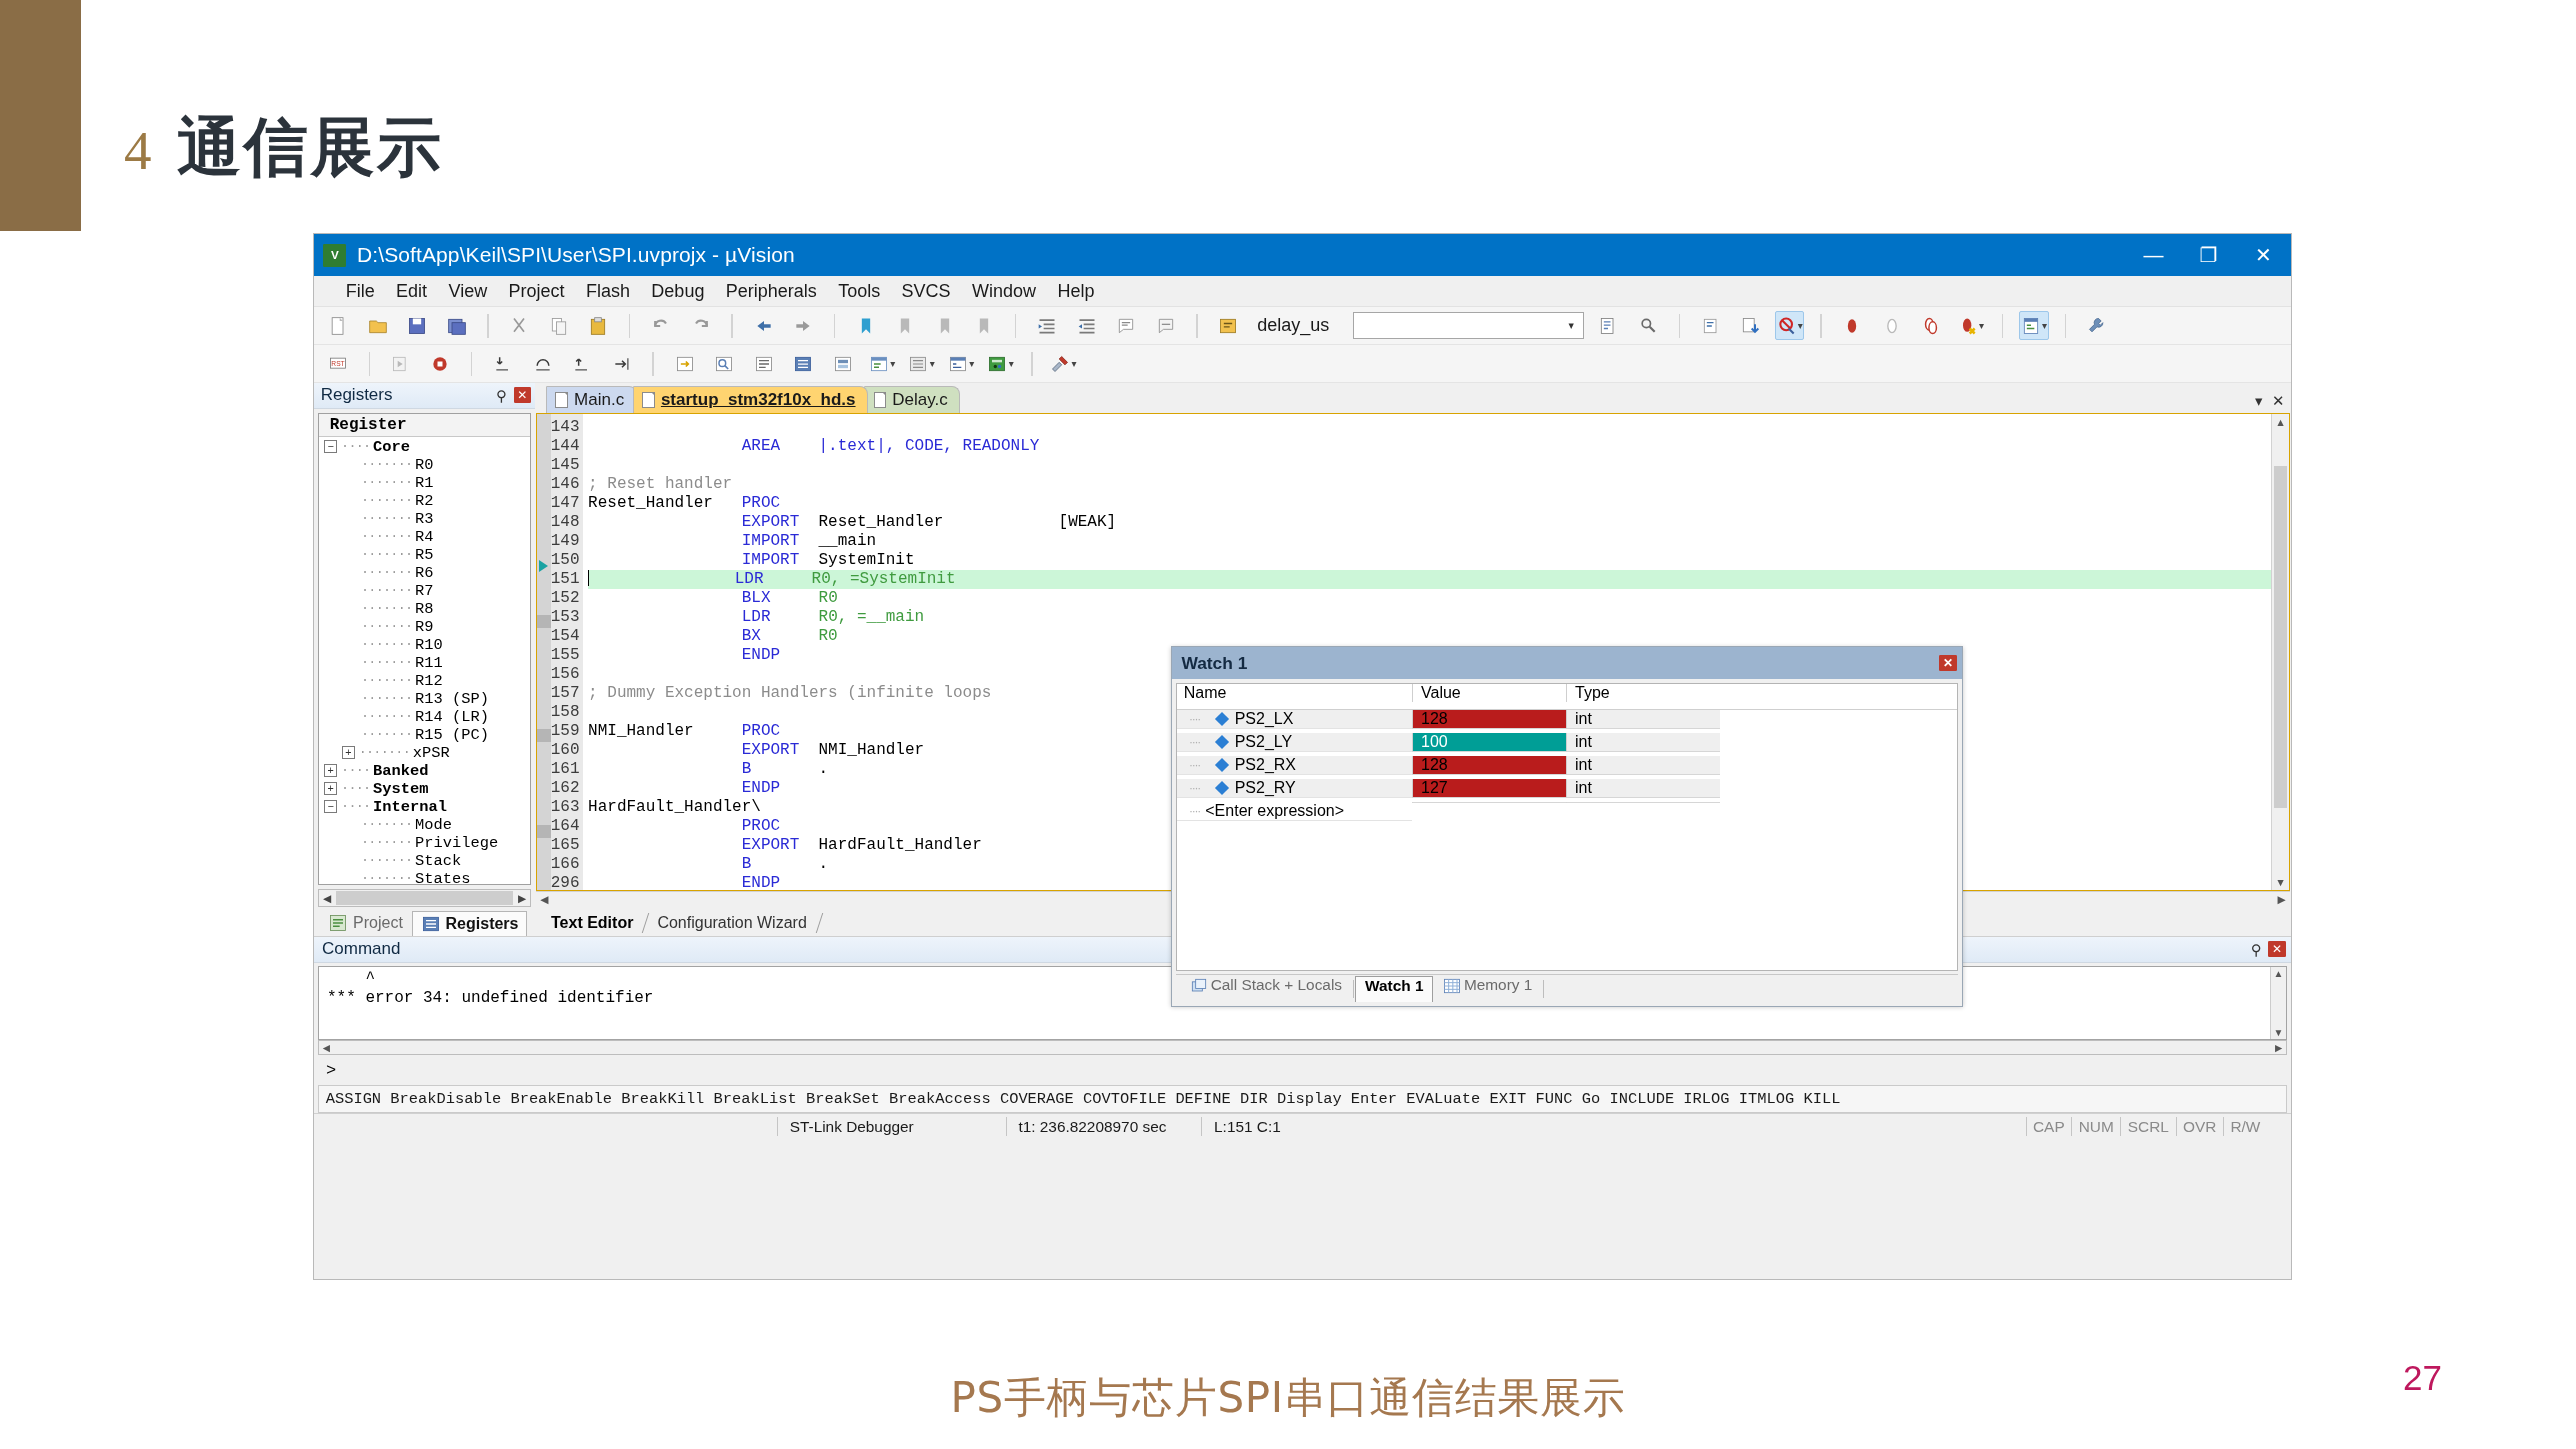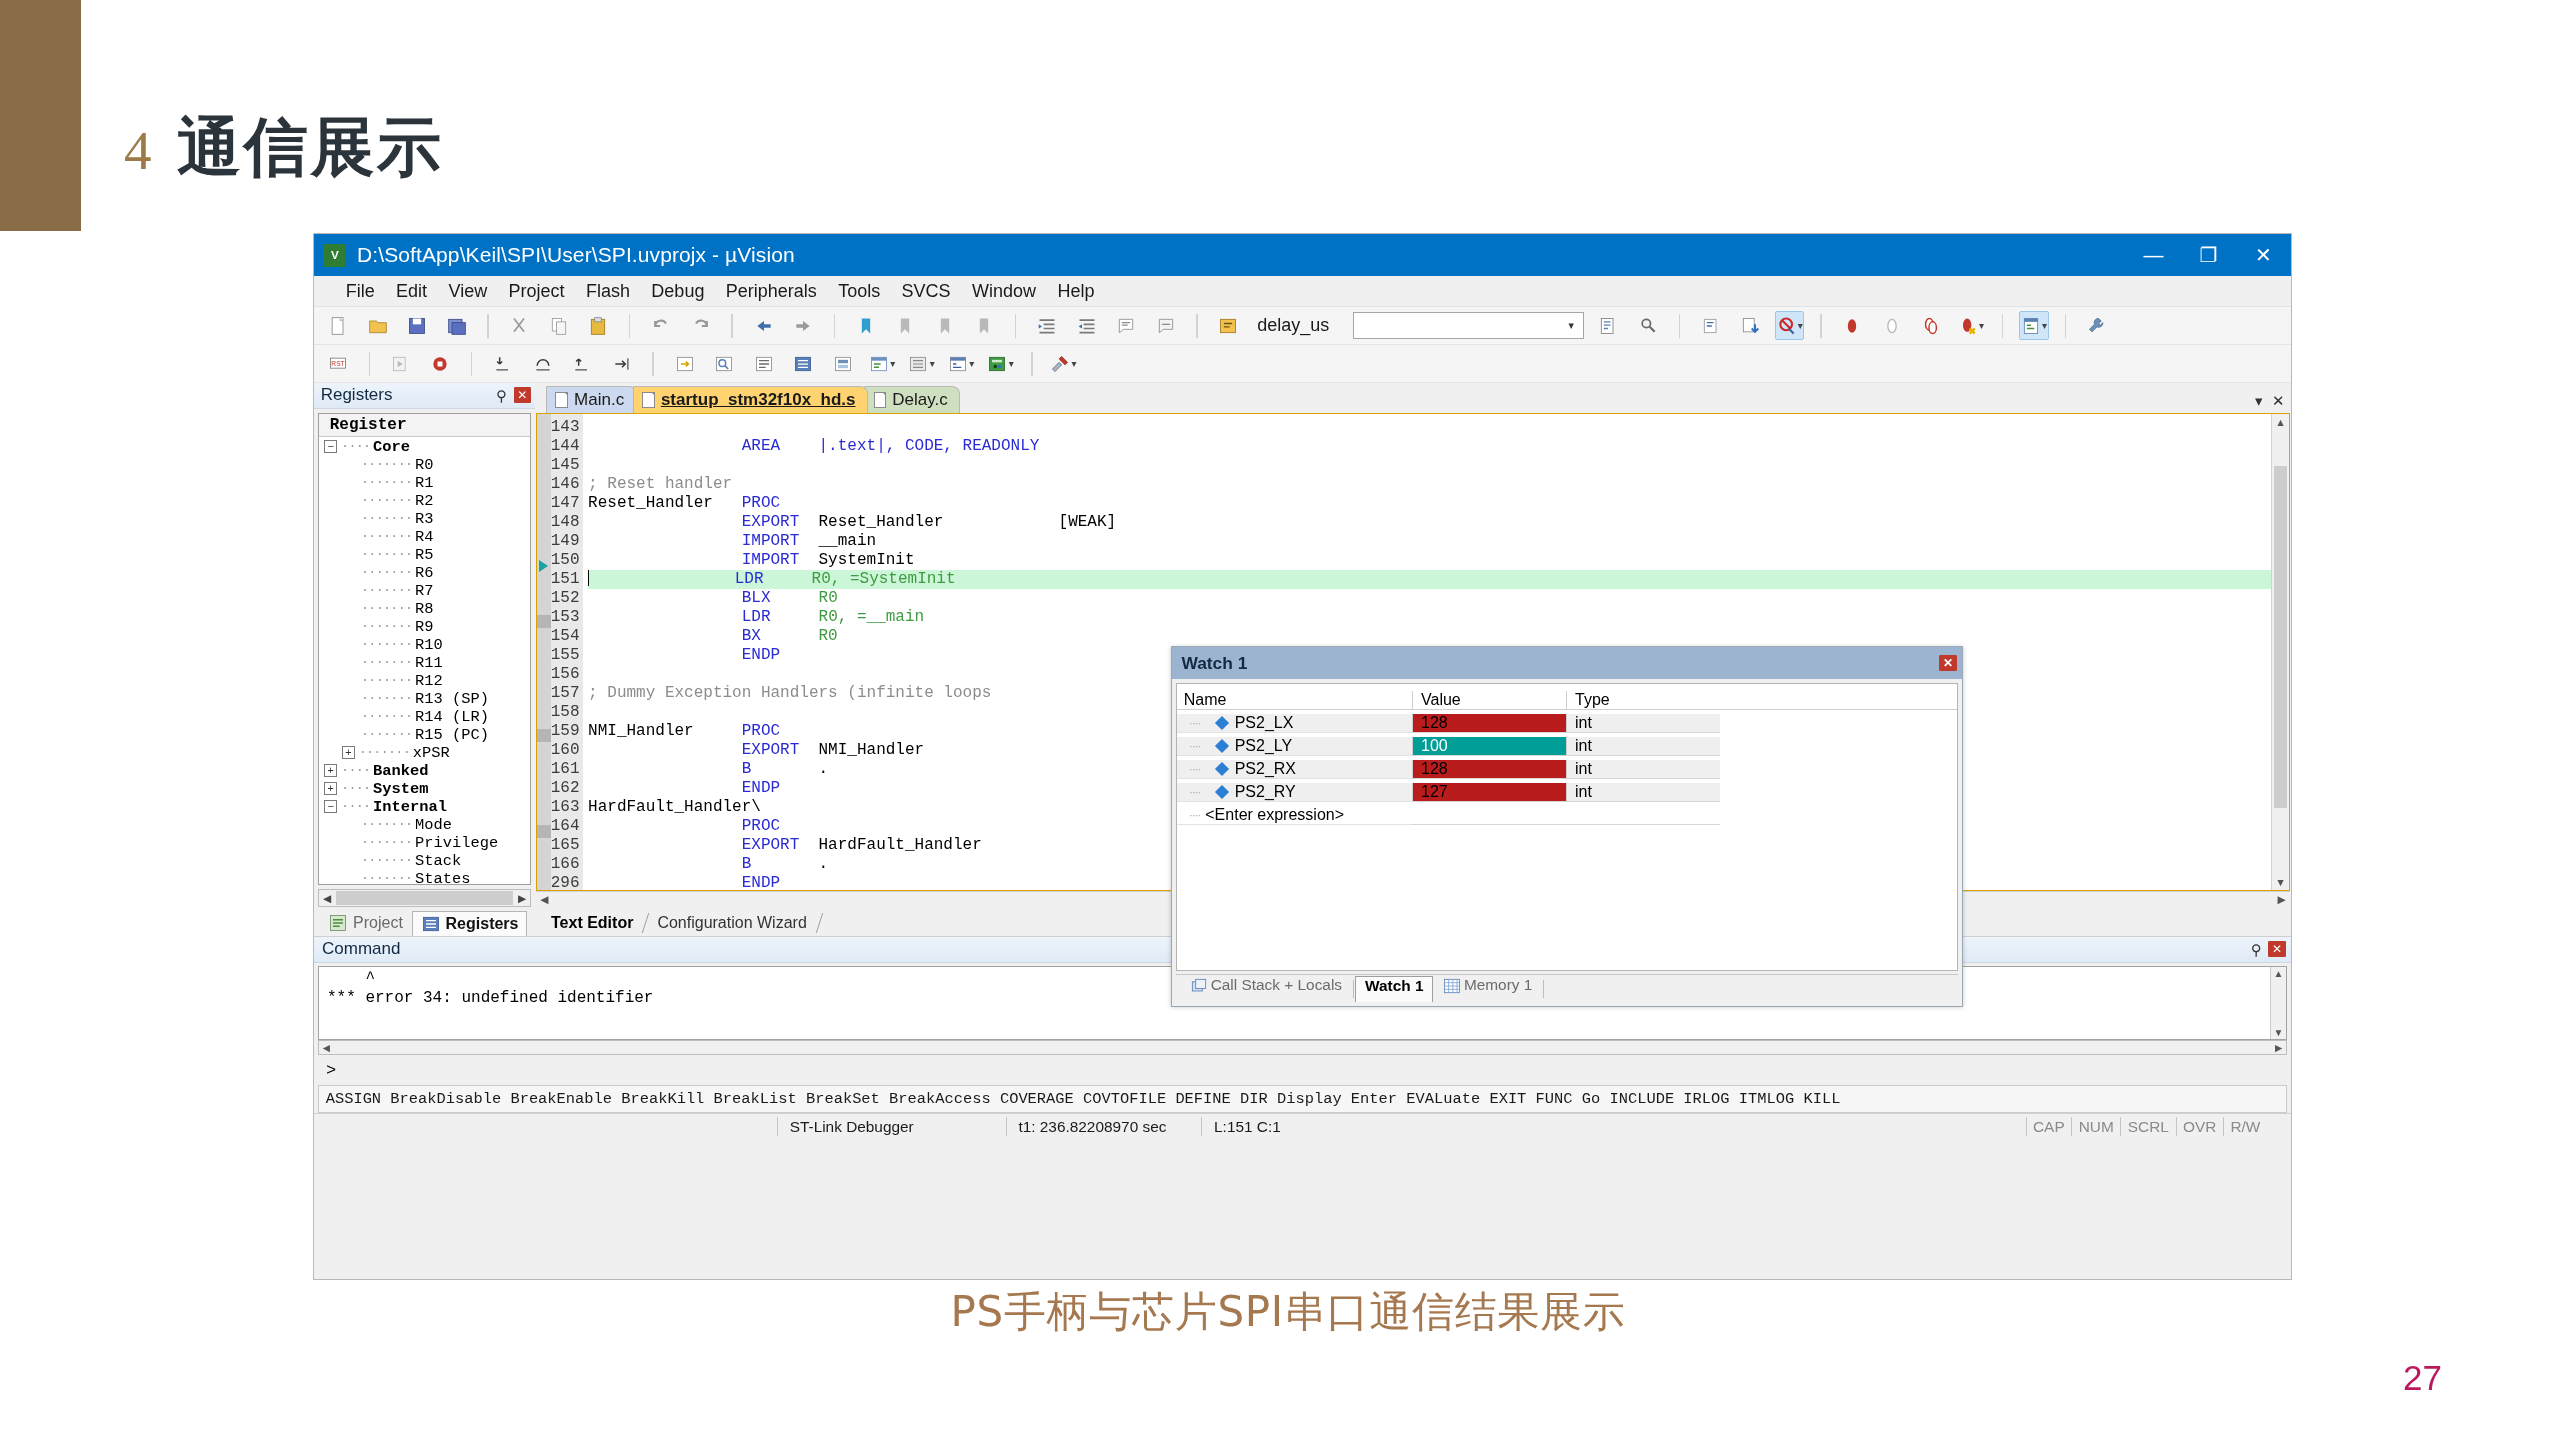--- a/index.html
+++ b/index.html
@@ -24,21 +24,21 @@
   .slide-title .num {
     font-size: 55px; font-weight: 400; color: #9c7a45;
     font-family: "Liberation Serif", serif;
   }
   .slide-title .txt {
     font-size: 64px; font-weight: 700; color: #2b333b;
     letter-spacing: 2.7px;
     font-family: "DejaVu Sans", sans-serif;
   }
   .caption {
-    position: absolute; left: 0; top: 1284px; width: 2576px;
+    position: absolute; left: 0; top: 1370px; width: 2576px;
     text-align: center; font-size: 42px; color: #a5784f; font-weight: 400;
     letter-spacing: 0.7px; font-family: "DejaVu Sans", sans-serif;
   }
   .page-no {
     position: absolute; right: 134px; top: 1358px;
     font-size: 35px; color: #be185d; font-family: "Liberation Sans", sans-serif;
   }
 
   
   #keil {
@@ -254,21 +254,21 @@
     background: #f0f0f0; border: 0.7px solid #9aa7b5; z-index: 40;
     box-shadow: 0 1.3px 4.7px rgba(0,0,0,.22);
   }
   .wtitle {
     height: 32px; background: #9cb4cf; display: flex; align-items: center;
     padding: 0 5.4px 0 9.4px; font-size: 17.4px; color: #142a42; font-weight: 700;
   }
   .wtitle .wt { flex: 1; }
   .watchbody { position: absolute; left: 4px; right: 4px; top: 36px; bottom: 35px; background: #fff;
     border: 0.7px solid #b4b4b4; display: flex; flex-direction: column; overflow: hidden; }
-  .wrow { display: flex; height: 23px; align-items: flex-end; font-size: 16px; }
+  .wrow { display: flex; height: 23px; align-items: flex-start; font-size: 16px; }
   .whead { border-bottom: 0.7px solid #cfcfcf; background: #fff; height: 25.5px; }
   .wc-name { width: 235px; display: flex; align-items: center; padding-left: 6.7px; }
   .wc-val { width: 154px; display: flex; align-items: center; padding-left: 8px; border-left: 0.7px solid #cfcfcf; }
   .wc-type { width: 154px; display: flex; align-items: center; padding-left: 8px; border-left: 0.7px solid #cfcfcf; }
   .wrow.data .wc-name { background: #efefef; border-bottom: 0.7px solid #e3e3e3; }
   .wrow.data .wc-val { background: #b91c1c; border-bottom: 0.7px solid #d6d6d6; }
   .wrow.data .wc-type { background: #efefef; border-bottom: 0.7px solid #d6d6d6; }
   .wrow.data.sel .wc-val { background: #009e96; color: #fff; }
   .wdiamond {
     width: 10px; height: 10px; background: #2b7fd4; transform: rotate(45deg);

